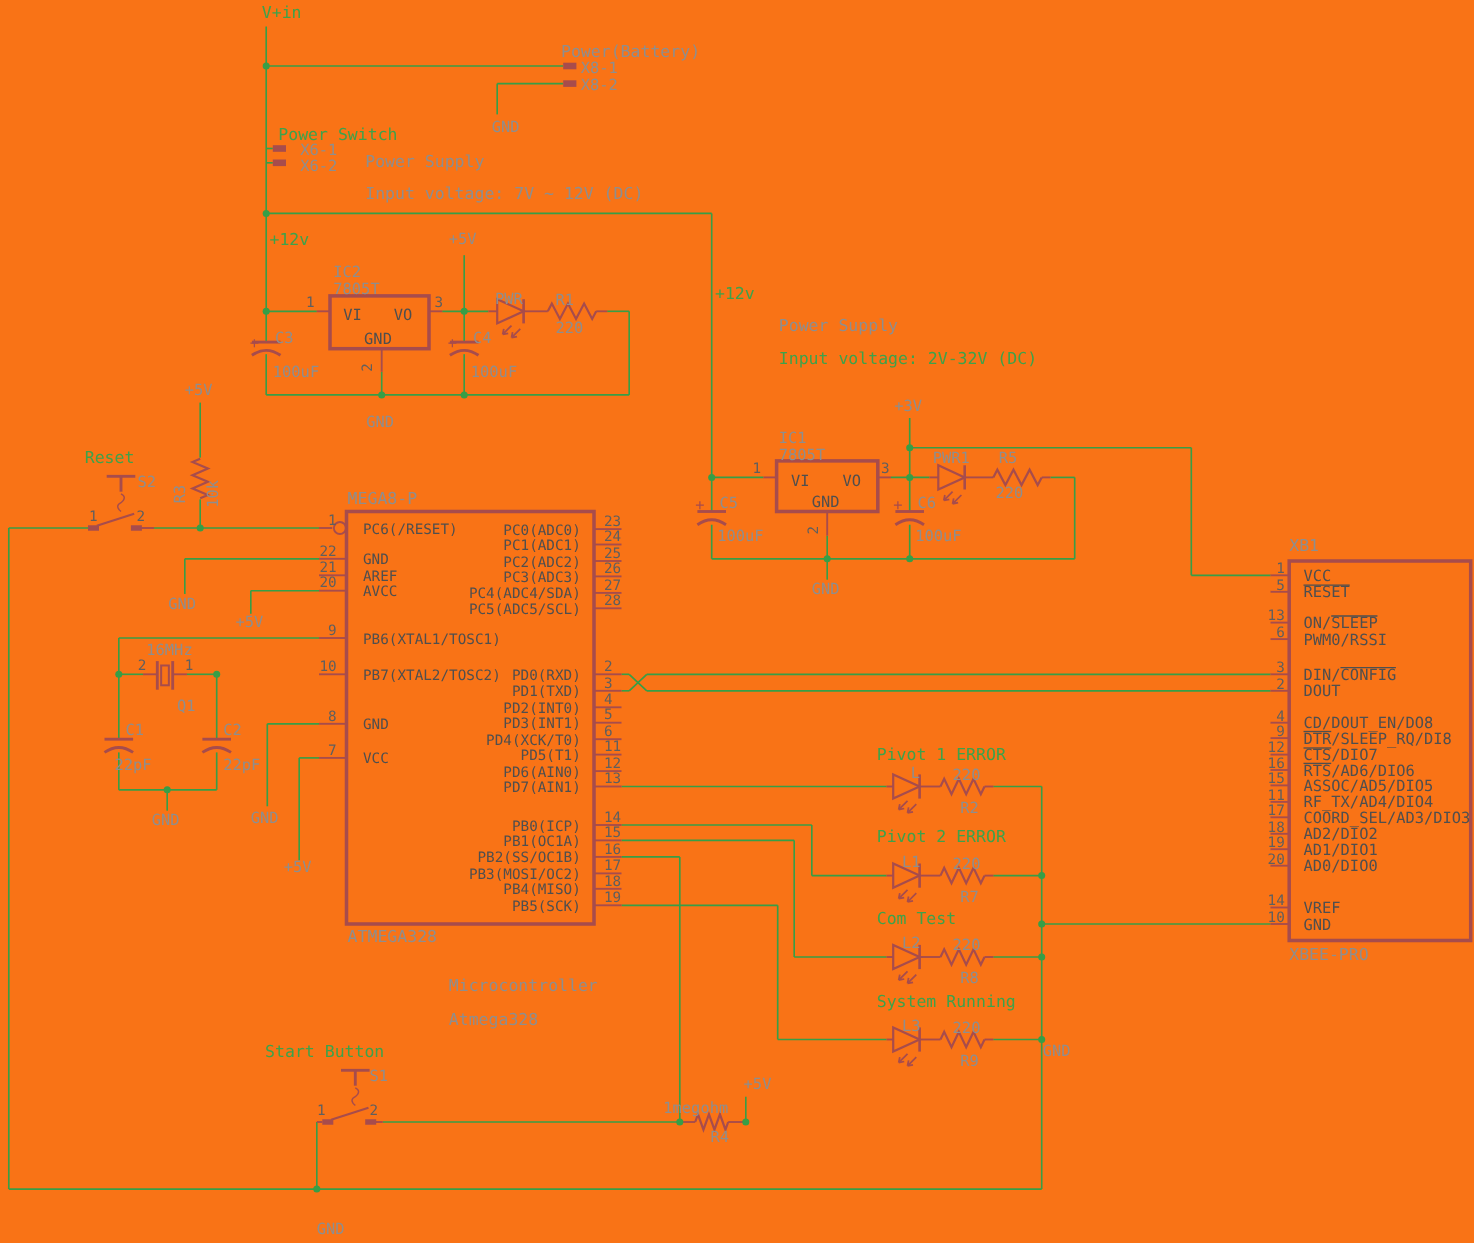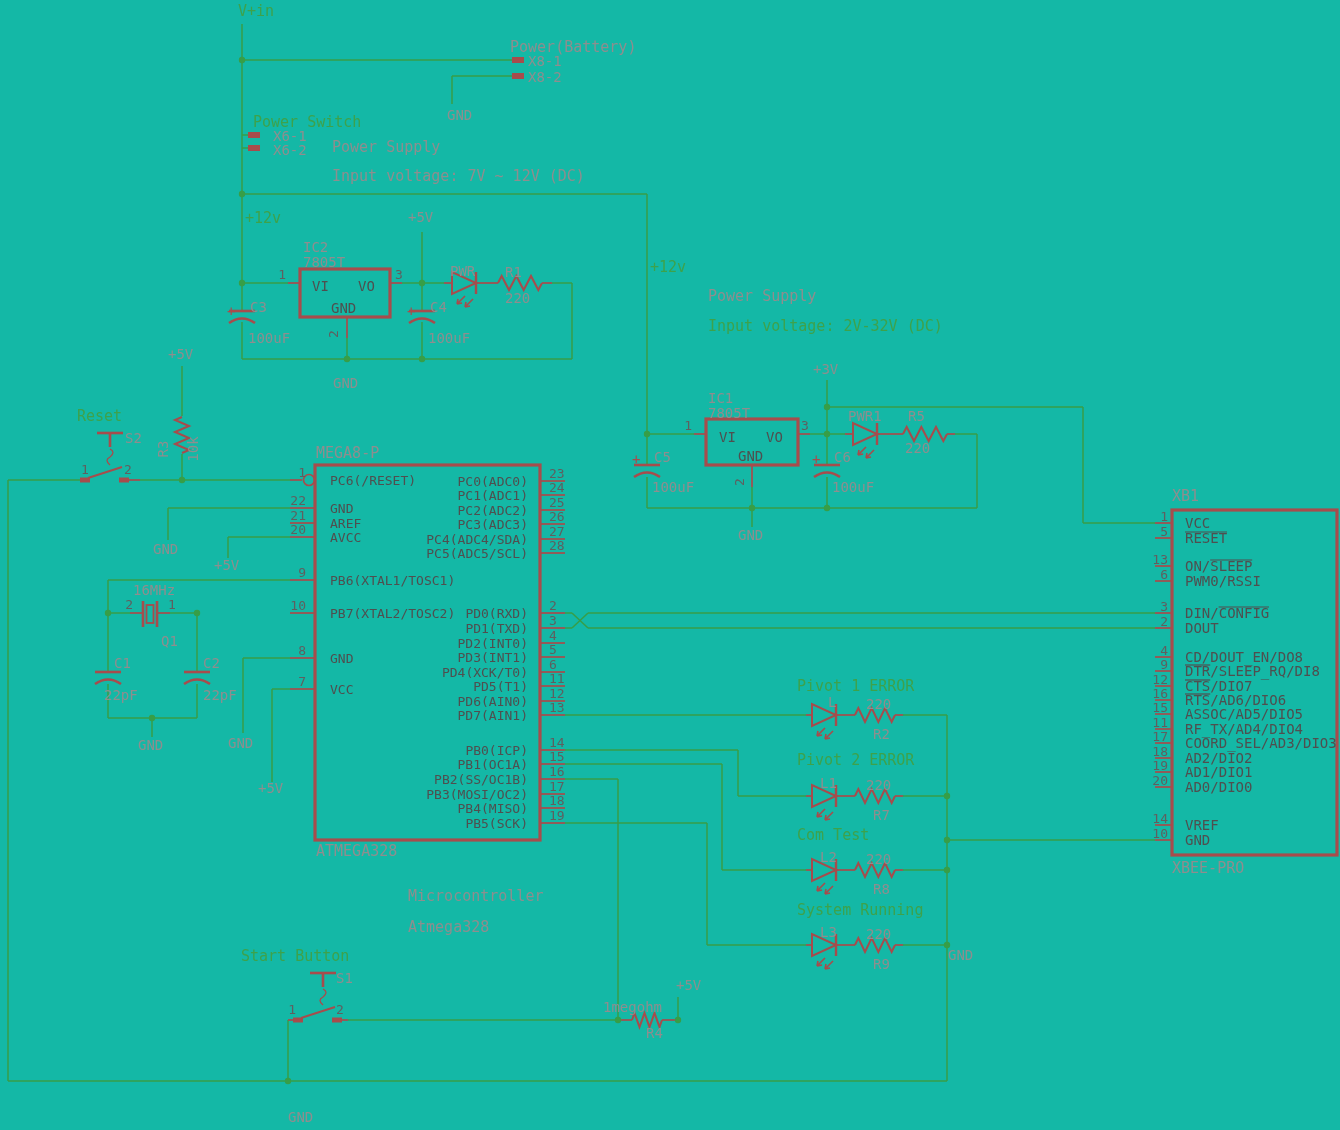--- a/index.html
+++ b/index.html
@@ -1,16 +1,16 @@
 <!DOCTYPE html>
 <html><head>
 <meta charset="utf-8">
 <style>
   html,body{margin:0;padding:0;background:#ffffff;}
-  #stage{position:relative;width:1340px;height:1130px;background:#14b8a6;overflow:hidden;}
+  #stage{position:relative;width:1340px;height:1130px;background:#f97316;overflow:hidden;}
   svg{display:block;}
   svg text{font-family:"DejaVu Sans Mono","Liberation Mono",monospace;white-space:pre;}
   .tg{fill:#3da24b;font-size:15px;}   
   .tt{fill:#8e8e8e;font-size:15px;}   
   .ts{fill:#8e8e8e;font-size:14px;}   
   .tp{fill:#4f4f4f;font-size:13px;}   
   .tn{fill:#5f5f5f;font-size:13px;}   
   .tn2{fill:#5f5f5f;font-size:13px;}  
   .tx{fill:#4f4f4f;font-size:14px;}   
   .ti{fill:#4f4f4f;font-size:14px;}   

